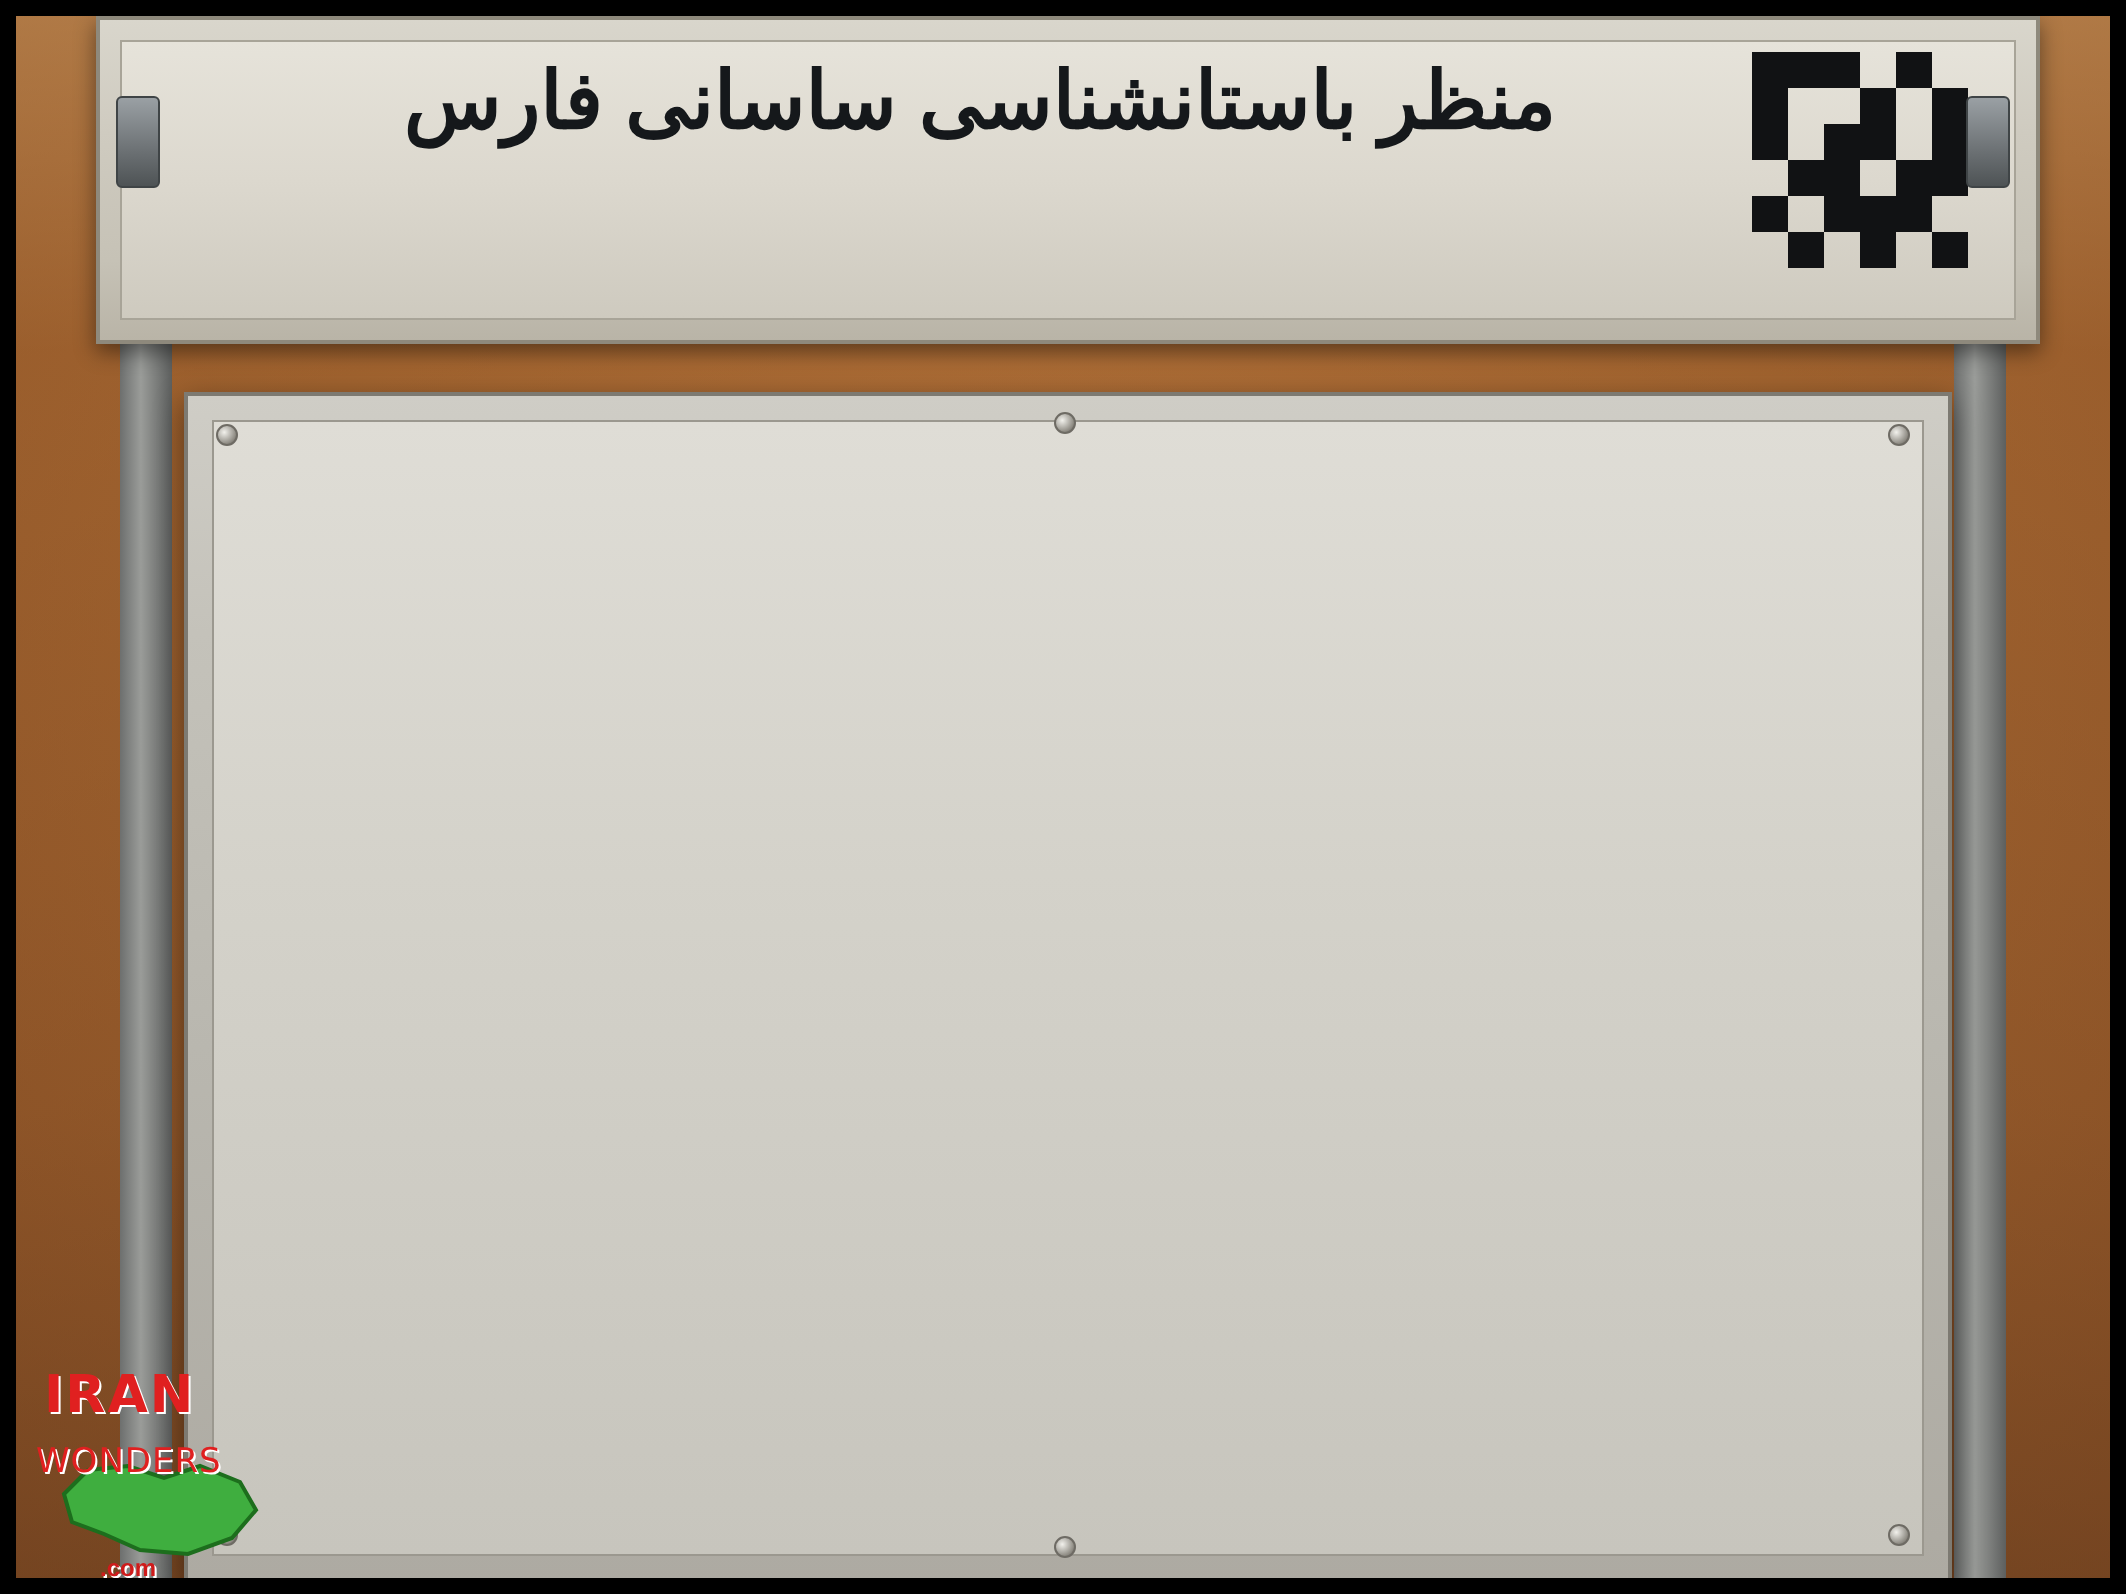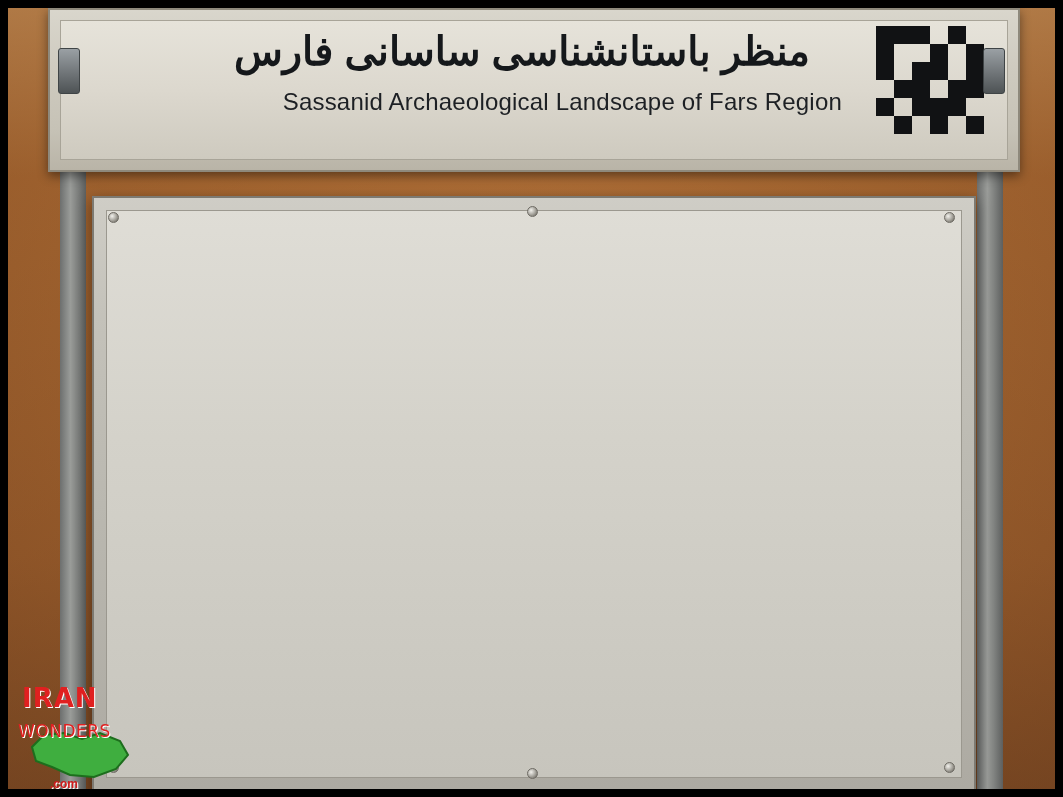--- a/index.html
+++ b/index.html
@@ -68,21 +68,21 @@
     z-index: 12;
   }
   #bolt-left  { left: 58px;  top: 48px; }
   #bolt-right { right: 58px; top: 48px; }
 
   #title-fa {
     position: absolute;
     right: 176px;
     top: 16px;
     width: 640px;
-    text-align: center;
+    text-align: left;
     direction: rtl;
     font-size: 40px;
     font-weight: bold;
     color: #15181b;
     letter-spacing: 0.5px;
     line-height: 1.25;
   }
   #title-en {
     position: absolute;
     right: 176px;
@@ -271,21 +271,20 @@
 
 <div id="photo">
 
   <div class="post" id="post-l"></div>
   <div class="post" id="post-r"></div>
 
   <div id="header-board">
     <div id="header-inner"></div>
 
     <div id="title-fa">منظر باستانشناسی ساسانی فارس</div>
-    <div id="title-en">Sassanid Archaeological Landscape of Fars Region</div>
 
     <div id="logo-glyph">
       <svg width="126" height="120" viewBox="0 0 126 120" xmlns="http://www.w3.org/2000/svg">
         <g fill="#111214">
           <rect x="10" y="6" width="18" height="18"></rect>
           <rect x="28" y="6" width="18" height="18"></rect>
           <rect x="46" y="6" width="18" height="18"></rect>
           <rect x="82" y="6" width="18" height="18"></rect>
           <rect x="10" y="24" width="18" height="18"></rect>
           <rect x="64" y="24" width="18" height="18"></rect>

